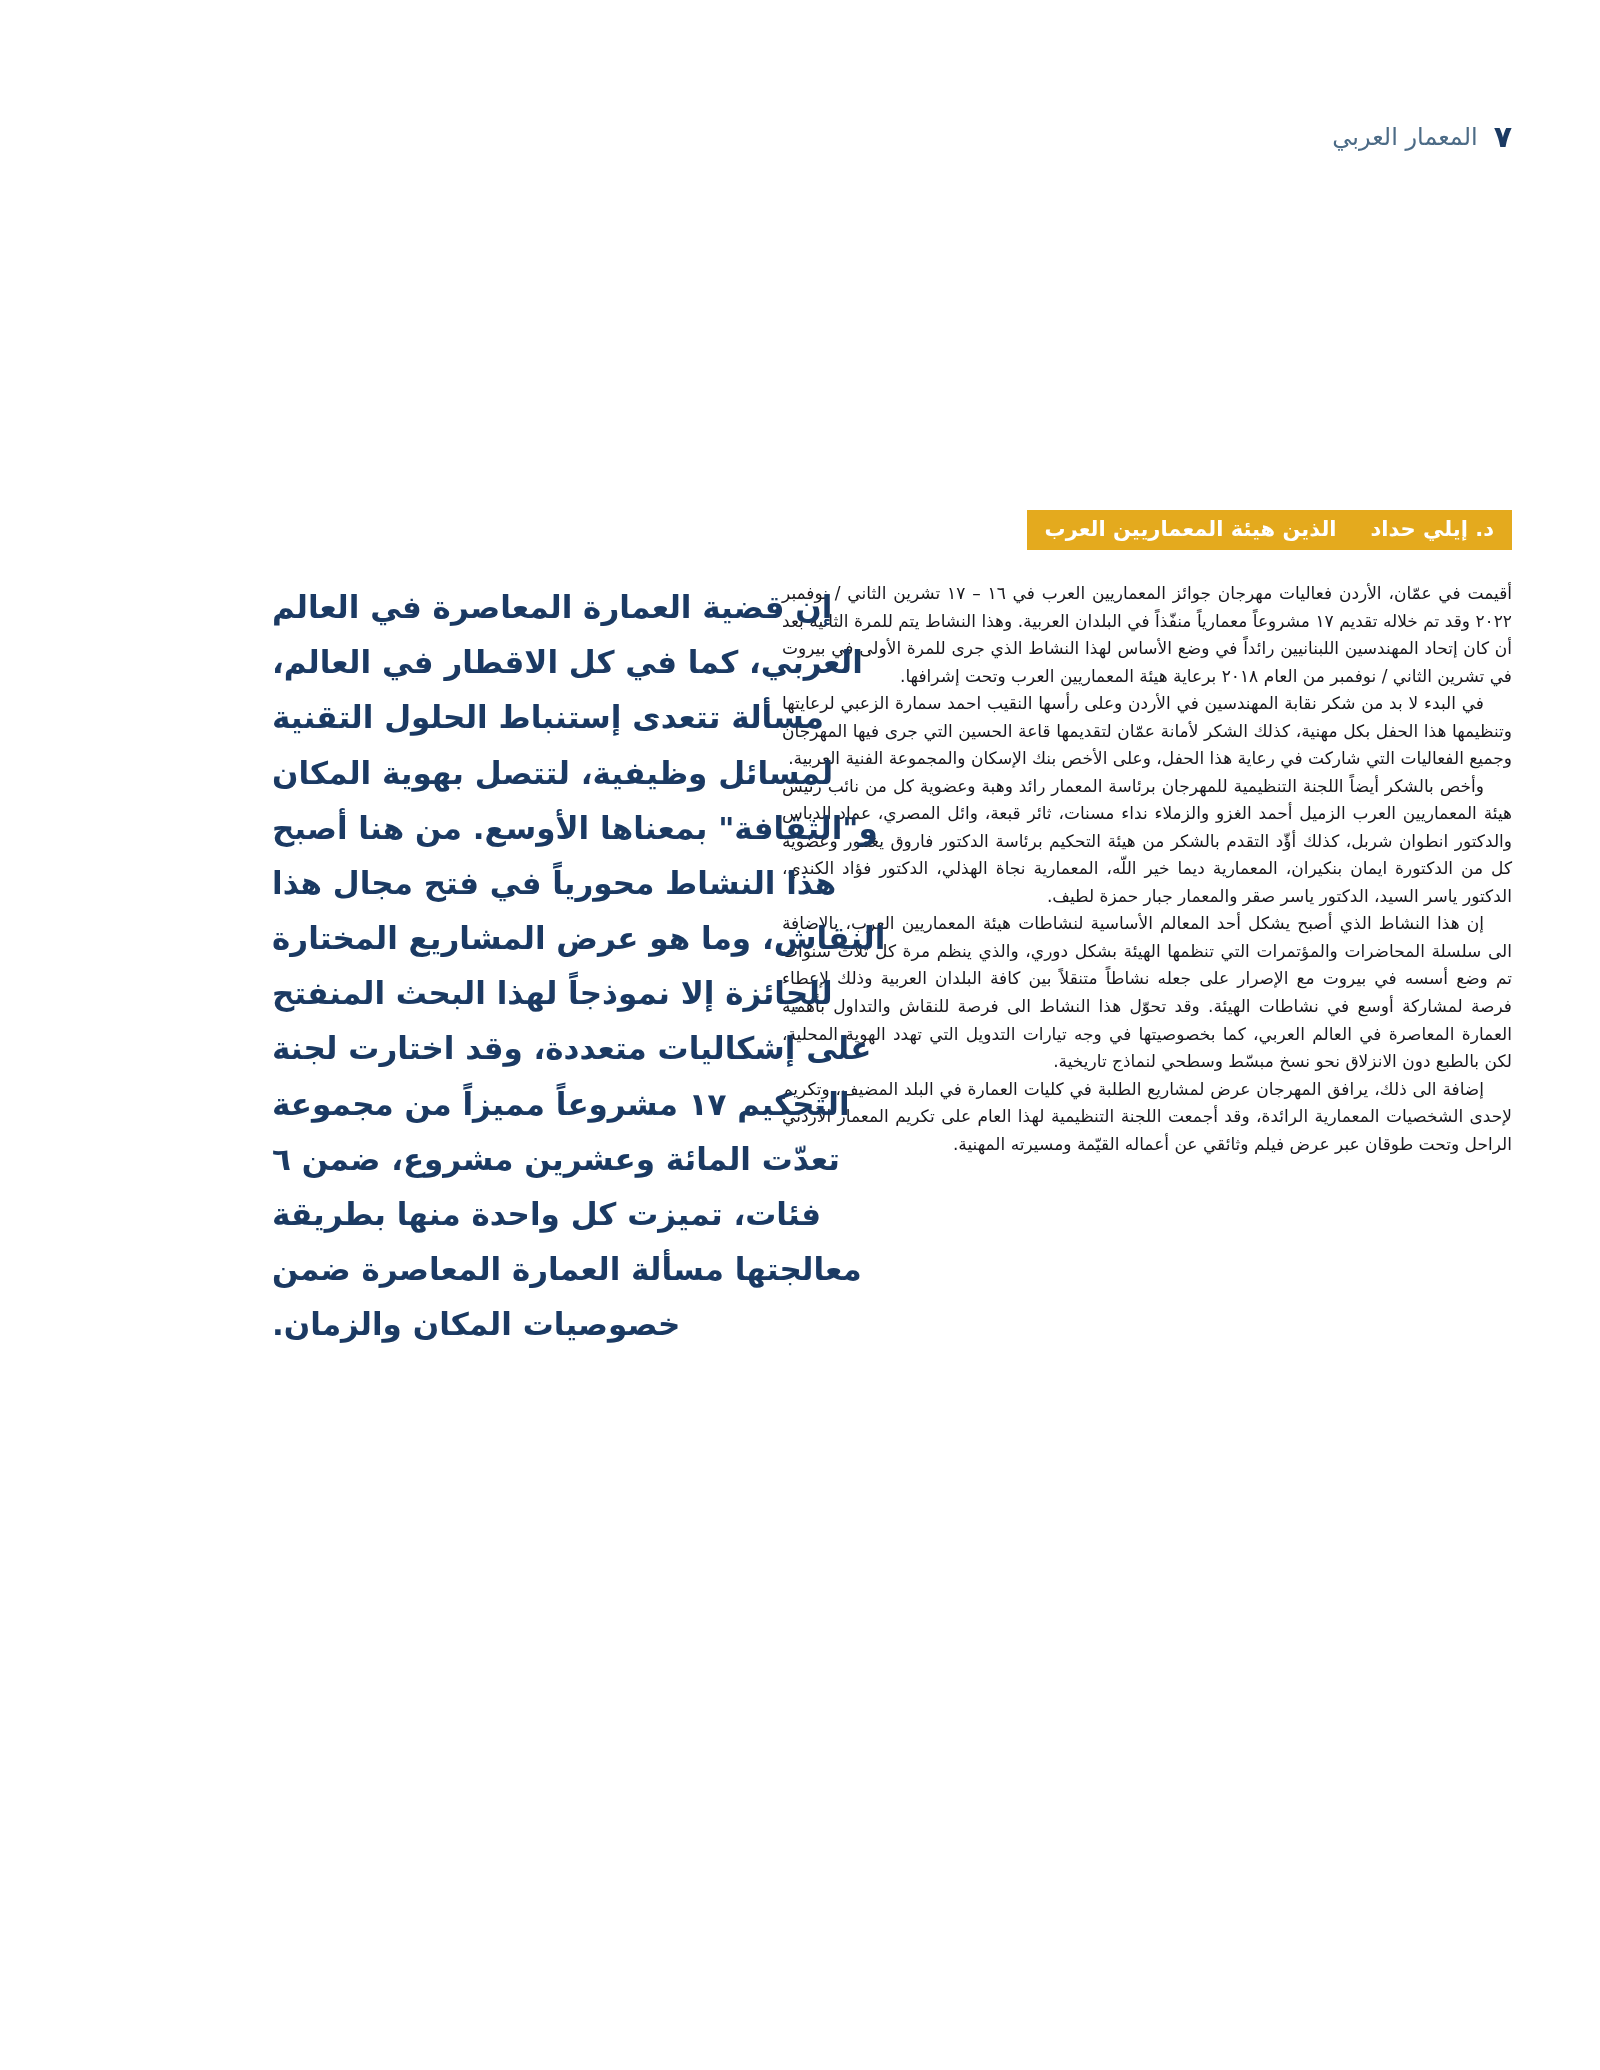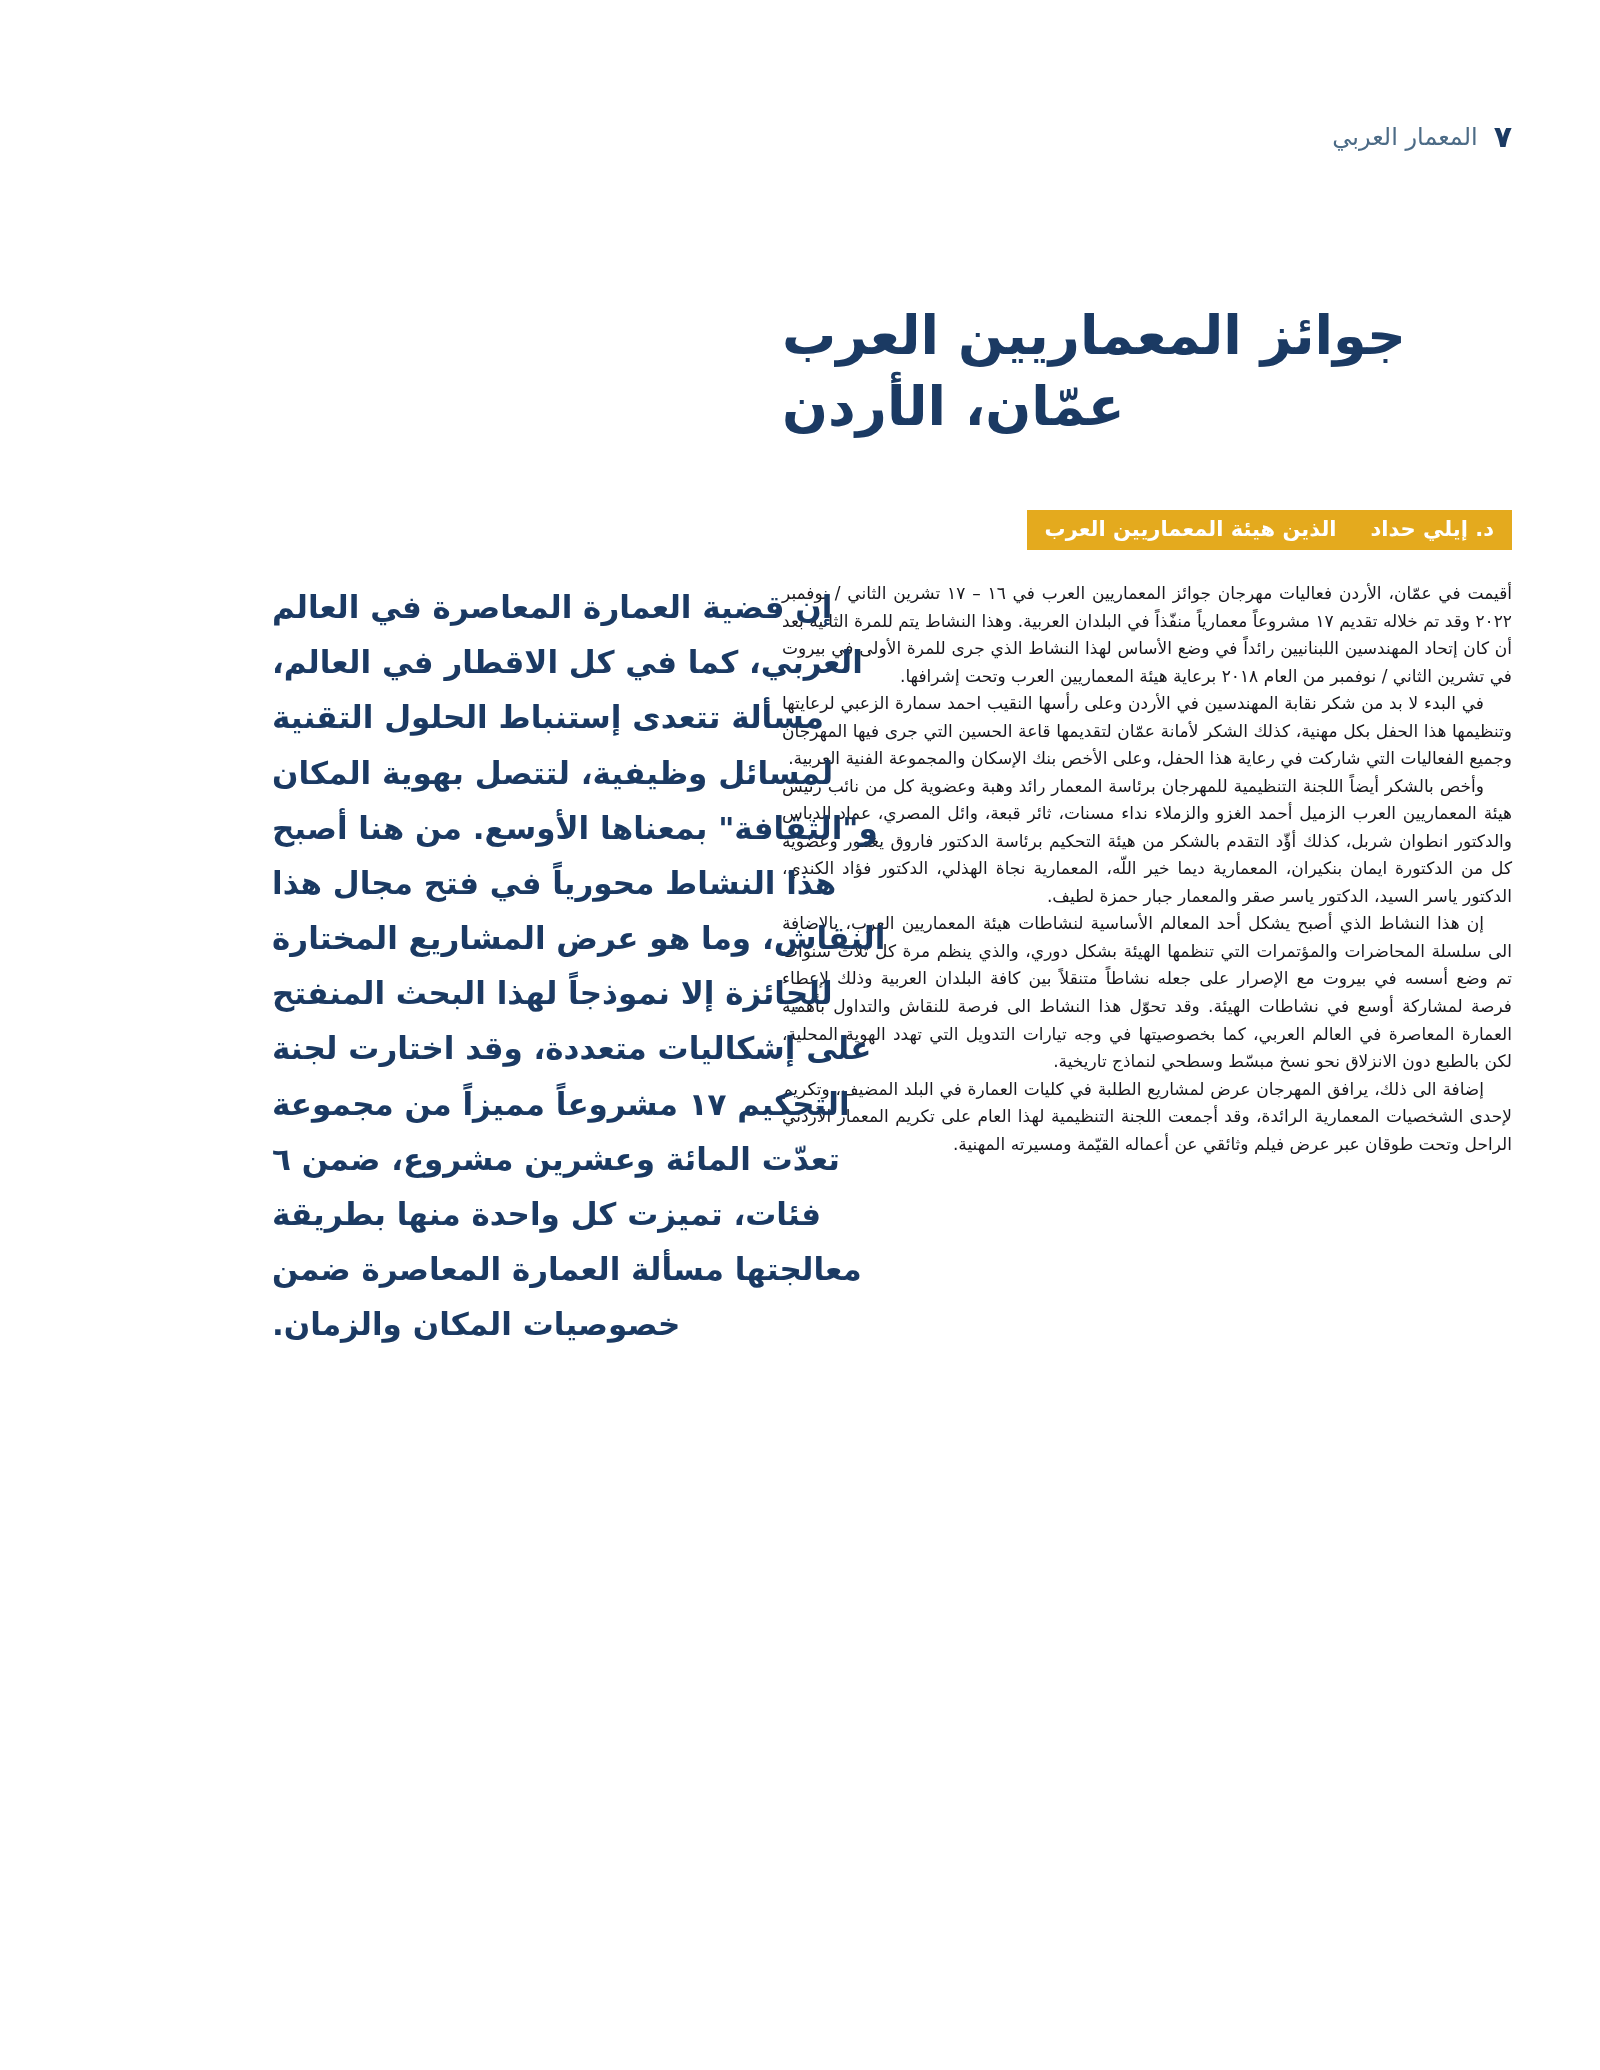--- a/index.html
+++ b/index.html
@@ -121,24 +121,20 @@
 </head>
 <body>
 
 <div class="page">
 
   <div class="running-head">
     <span class="folio">٧</span>
     <span class="mag-name">المعمار العربي</span>
   </div>
 
-  <div class="title-block">
-    <div class="line">جوائز المعماريين العرب</div>
-    <div class="line">عمّان، الأردن</div>
-  </div>
 
   <div class="byline">
     <div class="tag">
       <span>د. إيلي حداد</span>
       <span>الذين هيئة المعماريين العرب</span>
     </div>
   </div>
 
   <div class="col-right">
     <p>أقيمت في عمّان، الأردن فعاليات مهرجان جوائز المعماريين العرب في ١٦ – ١٧ تشرين الثاني / نوفمبر ٢٠٢٢ وقد تم خلاله تقديم ١٧ مشروعاً معمارياً منفّذاً في البلدان العربية. وهذا النشاط يتم للمرة الثانية بعد أن كان إتحاد المهندسين اللبنانيين رائداً في وضع الأساس لهذا النشاط الذي جرى للمرة الأولى في بيروت في تشرين الثاني / نوفمبر من العام ٢٠١٨ برعاية هيئة المعماريين العرب وتحت إشرافها.</p>

